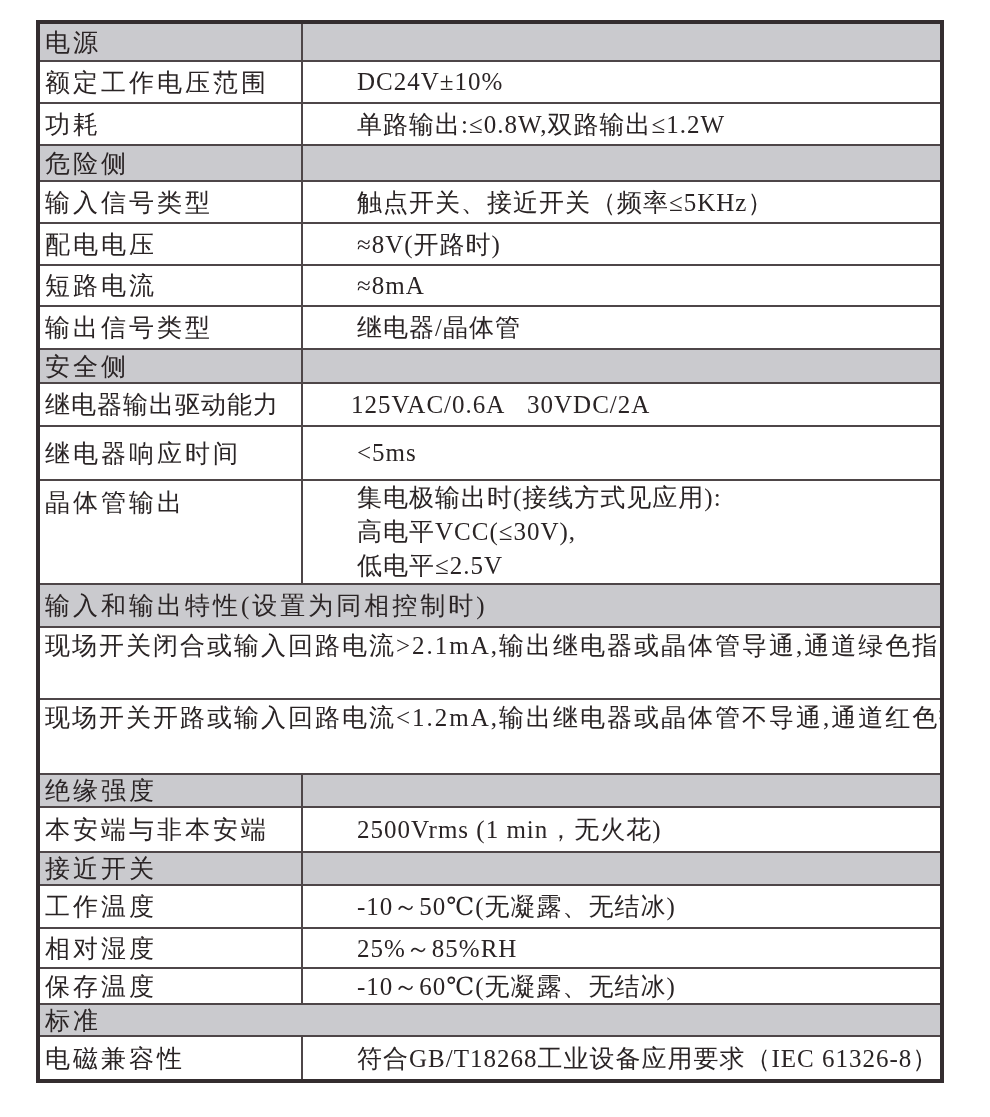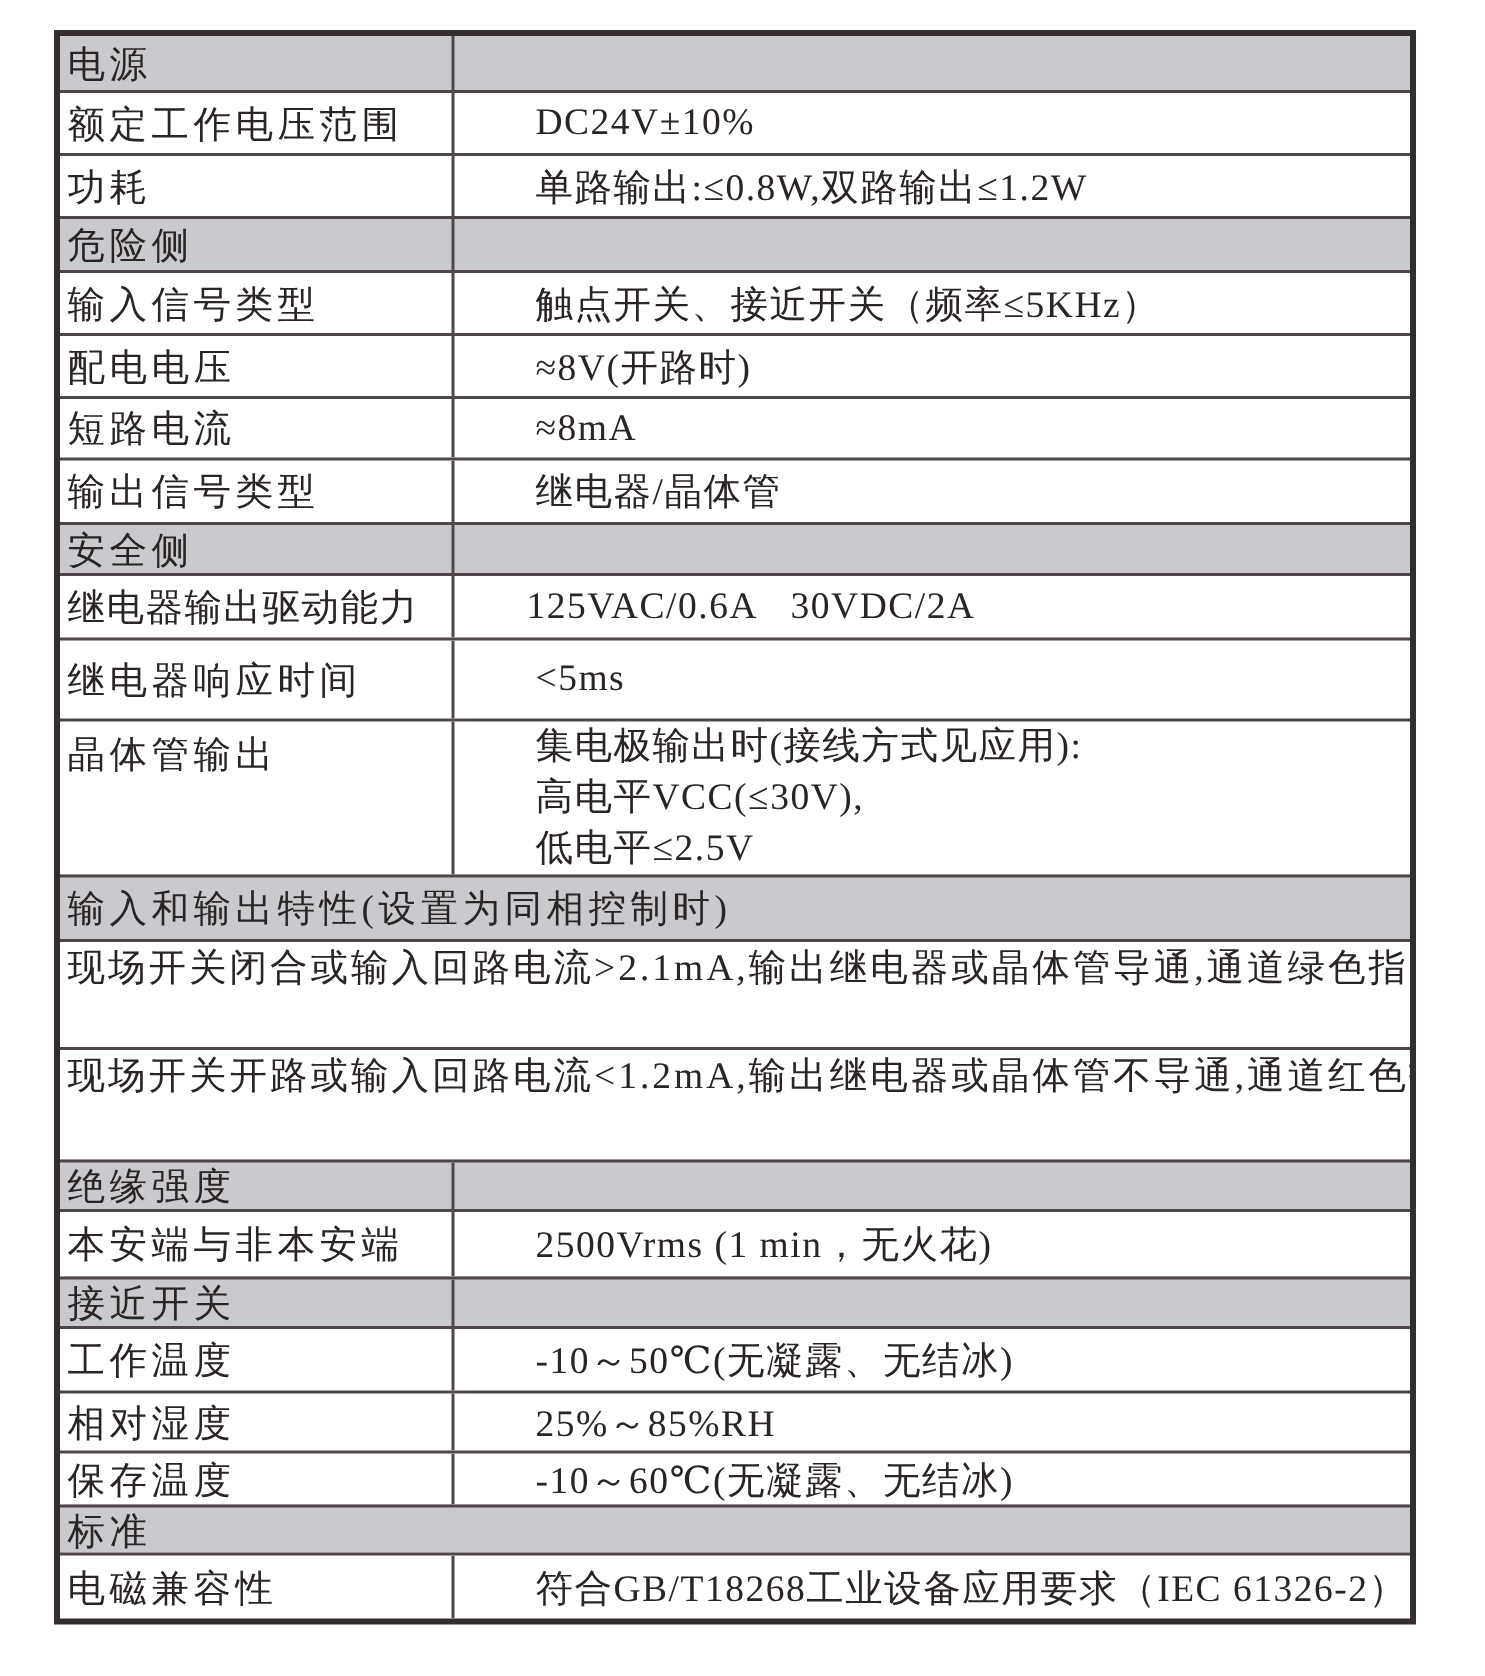--- a/index.html
+++ b/index.html
@@ -184,16 +184,16 @@
     <div class="cell-label">保存温度</div>
     <div class="cell-value">-10～60℃(无凝露、无结冰)</div>
   </div>
 
   <div class="row section-full" style="height:32px">
     <div>标准</div>
   </div>
 
   <div class="row" style="height:44px">
     <div class="cell-label">电磁兼容性</div>
-    <div class="cell-value">符合GB/T18268工业设备应用要求（IEC 61326-2）</div>
+    <div class="cell-value">符合GB/T18268工业设备应用要求（IEC 61326-8）</div>
   </div>
 
 </div>
 
 </body></html>

